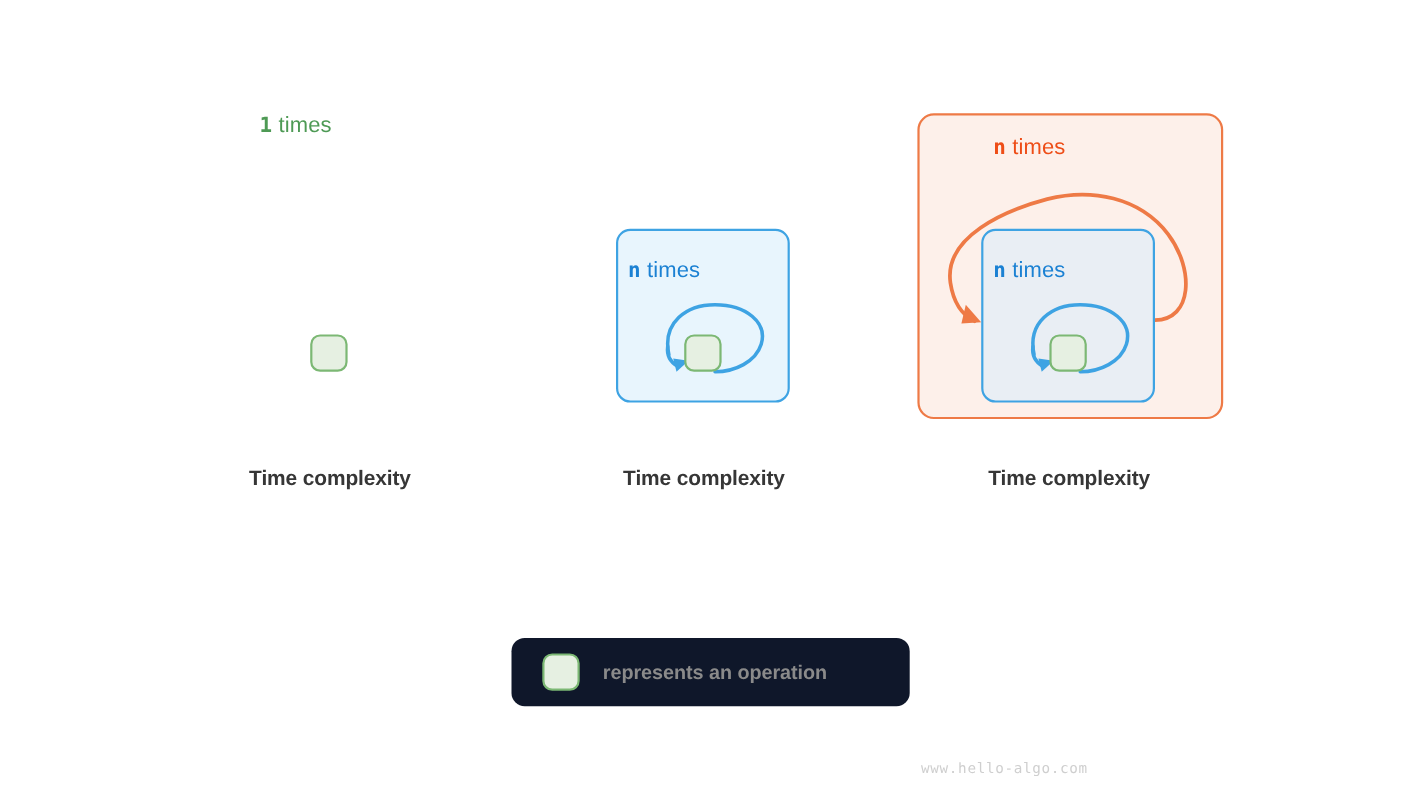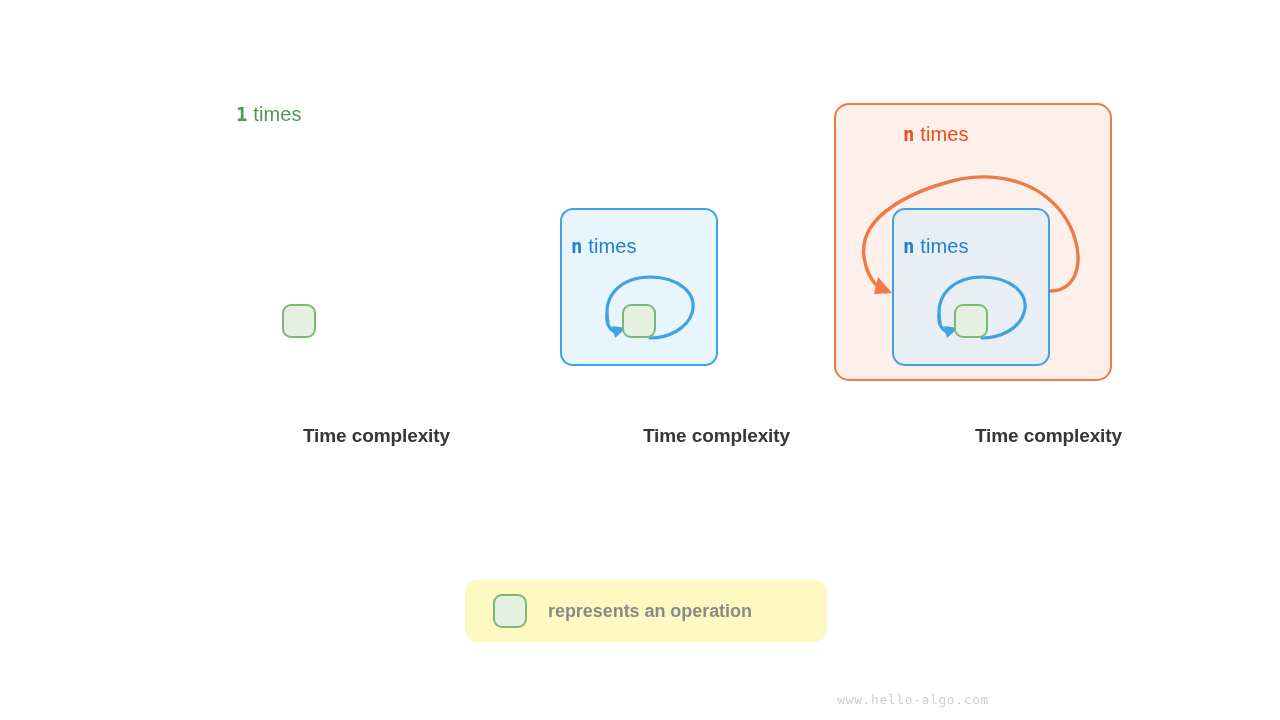--- a/index.html
+++ b/index.html
@@ -94,21 +94,21 @@
     position: absolute;
     left: 0; top: 0;
     width: 300px; height: 290px;
     overflow: visible;
   }
 
   
   .caption-block {
     position: absolute;
     width: 300px;
-    text-align: right;
+    text-align: center;
   }
   #caption-constant  { left: 150px; top: 425px; }
   #caption-linear    { left: 490px; top: 425px; }
   #caption-quadratic { left: 822px; top: 425px; }
 
   .caption-title {
     font-size: 19px;
     font-weight: bold;
     color: #363636;
     letter-spacing: -0.1px;
@@ -135,21 +135,21 @@
     line-height: 0;
   }
 
   
   #legend {
     position: absolute;
     left: 465px;
     top: 580px;
     width: 362px;
     height: 62px;
-    background: #fef9c3;
+    background: #0f172a;
     border-radius: 12px;
     display: flex;
     align-items: center;
   }
   #legend .legend-square {
     position: relative;
     margin-left: 28px;
     width: 34px;
     height: 34px;
     border-radius: 9px;

